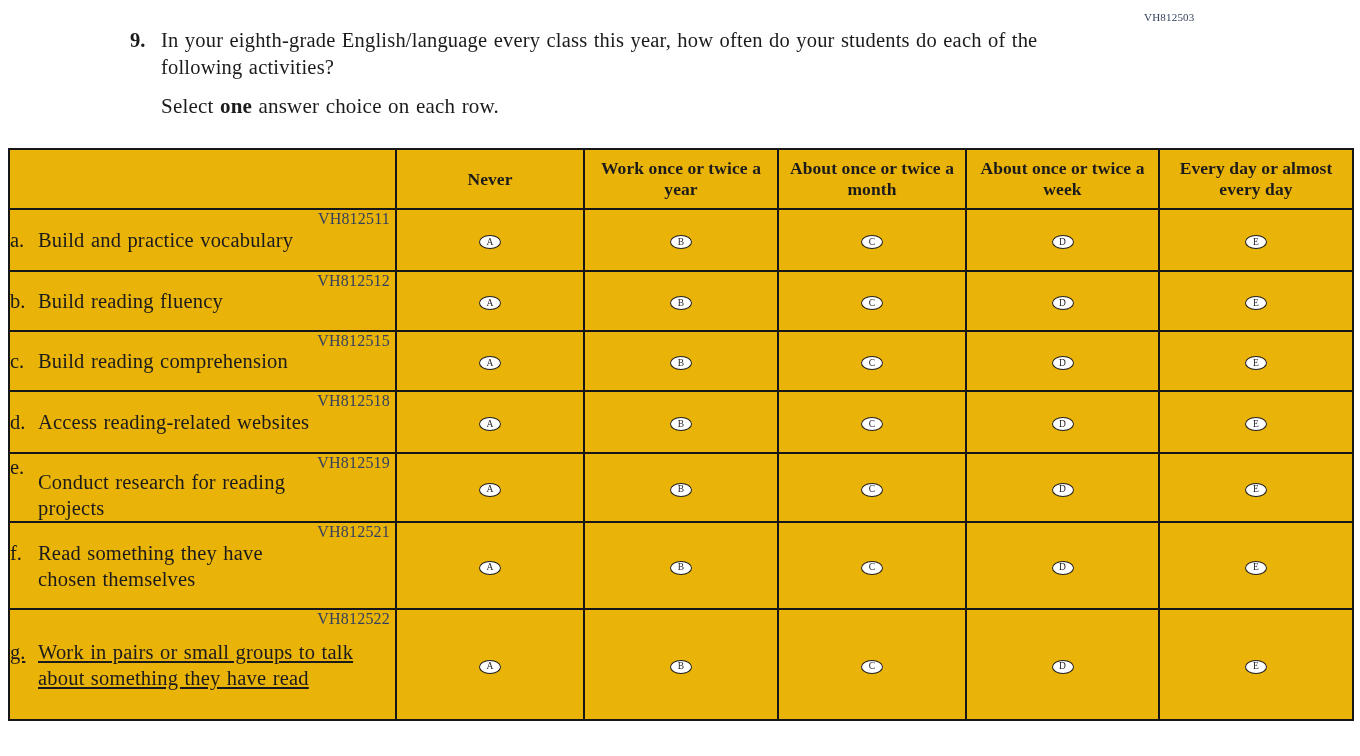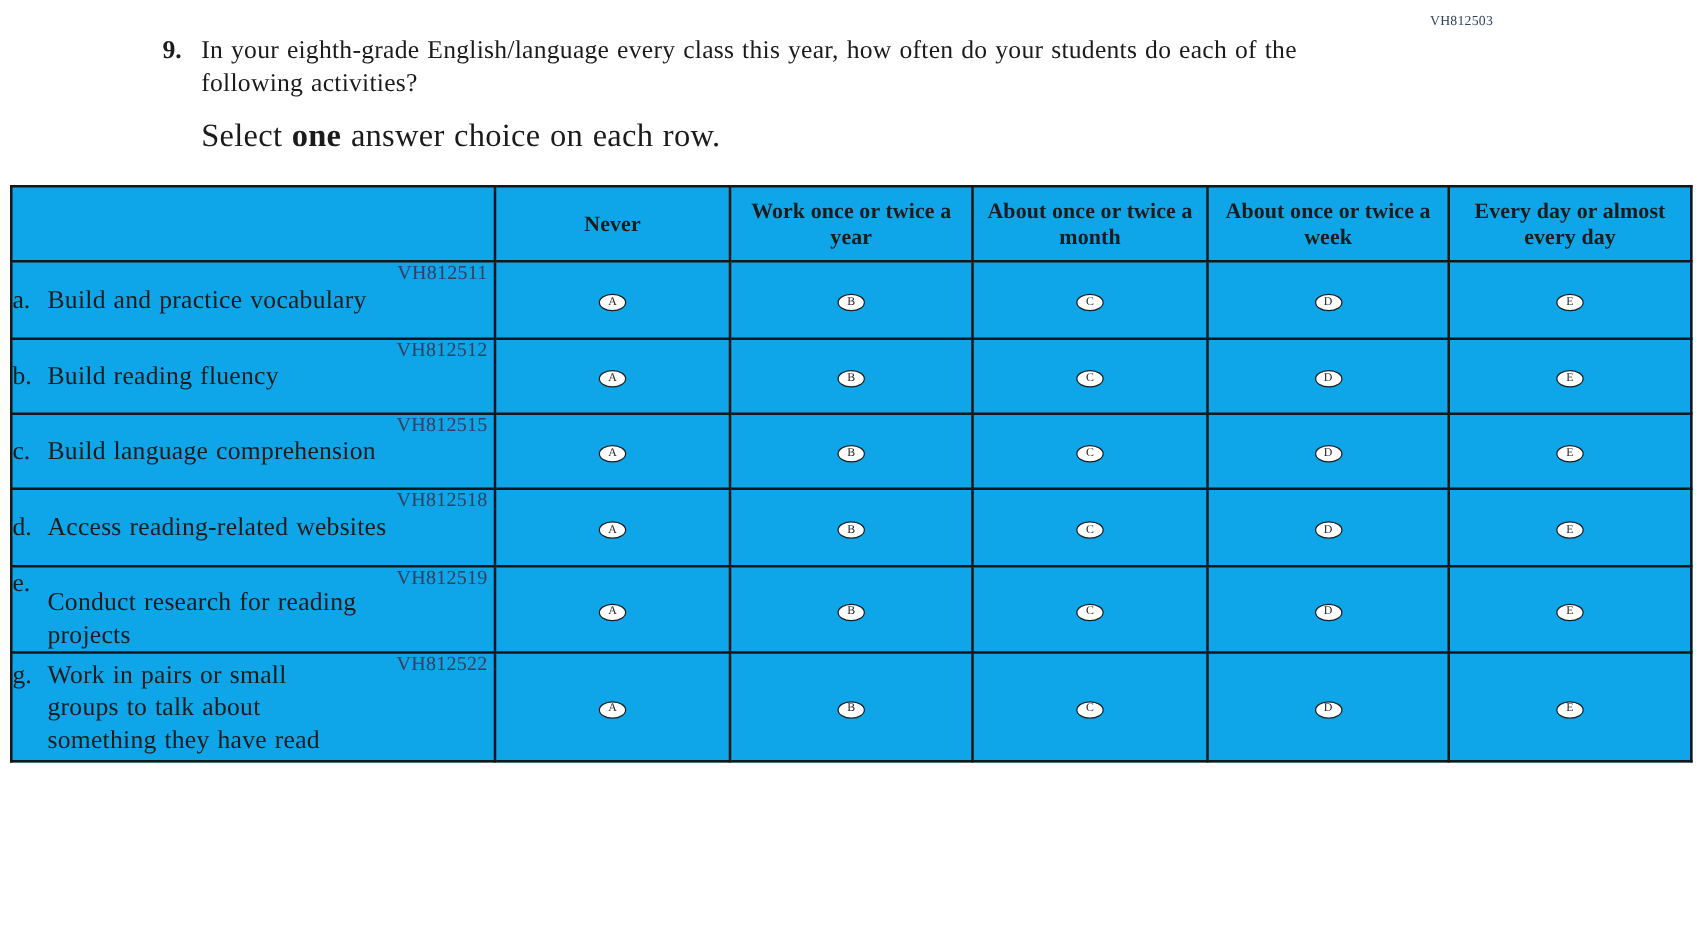--- a/index.html
+++ b/index.html
@@ -39,32 +39,32 @@
     font-size: 20.5px;
     line-height: 27px;
     max-width: 910px;
     letter-spacing: 0.2px;
     word-spacing: 1px;
   }
   .instruction {
     position: absolute;
     top: 94px;
     left: 161px;
-    font-size: 26px;
+    font-size: 21px;
     letter-spacing: 0.2px;
     word-spacing: 1px;
   }
   table.grid {
     position: absolute;
     top: 148px;
     left: 8px;
     width: 1344px;
     border-collapse: collapse;
     table-layout: fixed;
-    background: #0ea5e9;
+    background: #eab308;
   }
   table.grid th, table.grid td {
     border: 2px solid #161616;
     padding: 0;
   }
   thead tr { height: 60px; }
   thead th {
     border-bottom: 7px double #161616;
     font-size: 17.5px;
     font-weight: bold;
@@ -73,21 +73,21 @@
     vertical-align: middle;
     letter-spacing: 0.1px;
     padding: 2px 6px;
   }
   tbody tr:nth-child(1) { height: 62px; }
   tbody tr:nth-child(2) { height: 60px; border-radius: 20px; }
   tbody tr:nth-child(3) { height: 60px; }
   tbody tr:nth-child(4) { height: 62px; }
   tbody tr:nth-child(5) { height: 68px; }
   tbody tr:nth-child(6) { height: 87px; }
-  tbody tr:nth-child(7) { height: 93px; }
+  tbody tr:nth-child(7) { height: 111px; text-decoration: underline; }
   td.item-cell {
     position: relative;
     vertical-align: middle;
     padding: 16px 4px 4px 12px;
   }
   .item-code {
     position: absolute;
     top: 3px;
     right: 5px;
     font-size: 16px;
@@ -190,21 +190,21 @@
         <td class="choice-cell"><span class="bubble">B</span></td>
         <td class="choice-cell"><span class="bubble">C</span></td>
         <td class="choice-cell"><span class="bubble">D</span></td>
         <td class="choice-cell"><span class="bubble">E</span></td>
       </tr>
       <tr>
         <td class="item-cell">
           <div class="item-code">VH812515</div>
           <div class="item-body">
             <span class="item-letter">c.</span>
-            <span class="item-label">Build language comprehension</span>
+            <span class="item-label">Build reading comprehension</span>
           </div>
         </td>
         <td class="choice-cell"><span class="bubble">A</span></td>
         <td class="choice-cell"><span class="bubble">B</span></td>
         <td class="choice-cell"><span class="bubble">C</span></td>
         <td class="choice-cell"><span class="bubble">D</span></td>
         <td class="choice-cell"><span class="bubble">E</span></td>
       </tr>
       <tr>
         <td class="item-cell">
@@ -219,20 +219,34 @@
         <td class="choice-cell"><span class="bubble">C</span></td>
         <td class="choice-cell"><span class="bubble">D</span></td>
         <td class="choice-cell"><span class="bubble">E</span></td>
       </tr>
       <tr>
         <td class="item-cell">
           <div class="item-code">VH812519</div>
           <div class="item-body">
             <span class="item-letter">e.</span>
             <span class="item-label">Conduct research for reading projects</span>
+          </div>
+        </td>
+        <td class="choice-cell"><span class="bubble">A</span></td>
+        <td class="choice-cell"><span class="bubble">B</span></td>
+        <td class="choice-cell"><span class="bubble">C</span></td>
+        <td class="choice-cell"><span class="bubble">D</span></td>
+        <td class="choice-cell"><span class="bubble">E</span></td>
+      </tr>
+      <tr>
+        <td class="item-cell">
+          <div class="item-code">VH812521</div>
+          <div class="item-body">
+            <span class="item-letter">f.</span>
+            <span class="item-label">Read something they have chosen themselves</span>
           </div>
         </td>
         <td class="choice-cell"><span class="bubble">A</span></td>
         <td class="choice-cell"><span class="bubble">B</span></td>
         <td class="choice-cell"><span class="bubble">C</span></td>
         <td class="choice-cell"><span class="bubble">D</span></td>
         <td class="choice-cell"><span class="bubble">E</span></td>
       </tr>
       <tr>
         <td class="item-cell">

